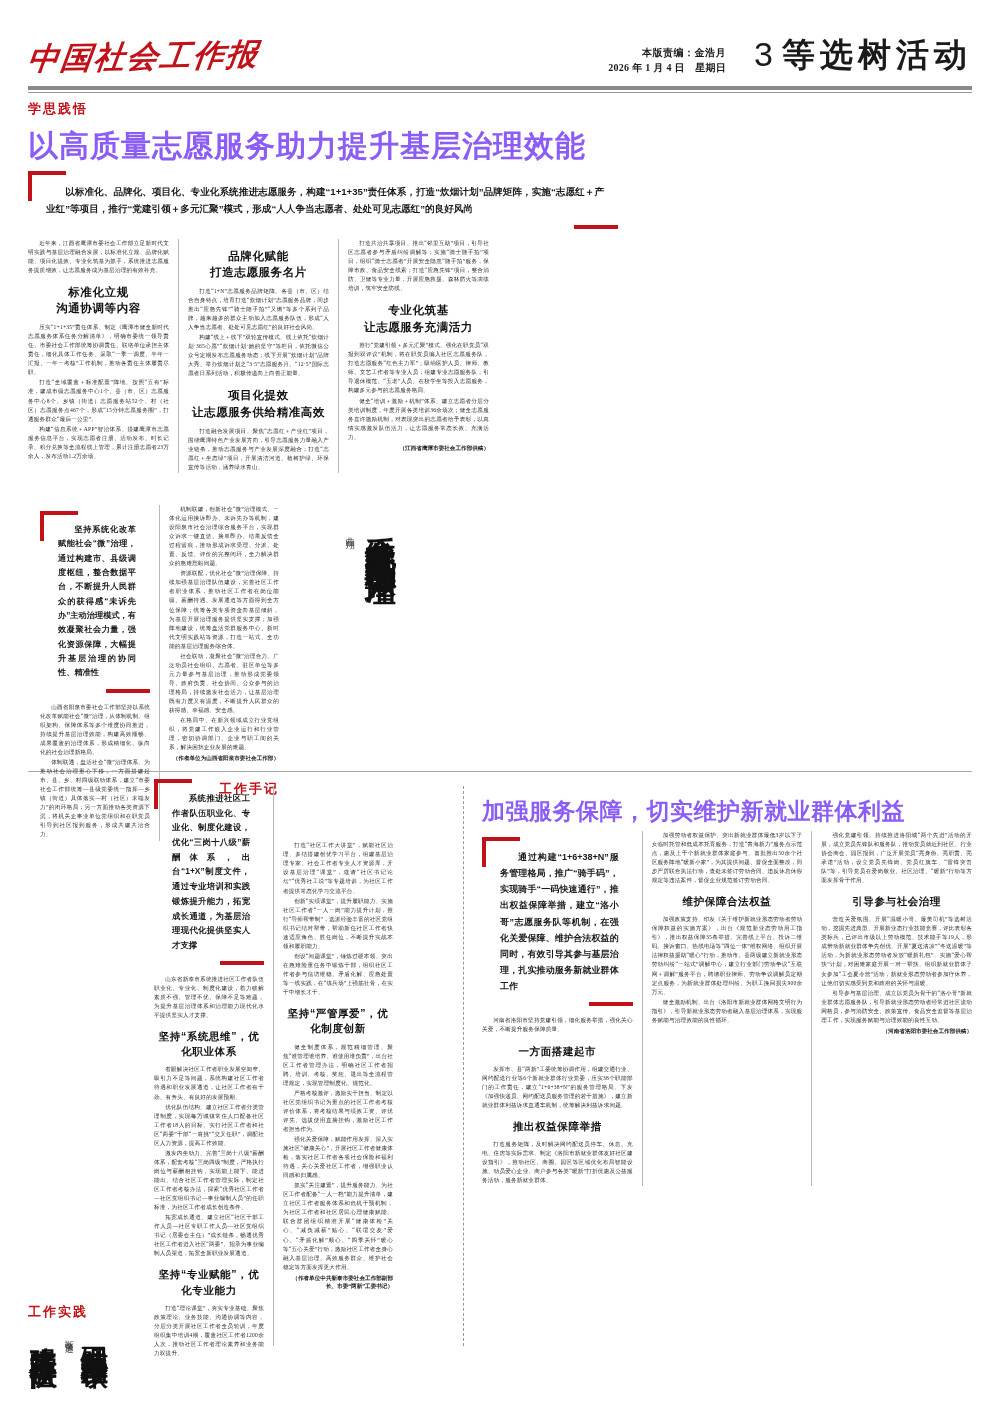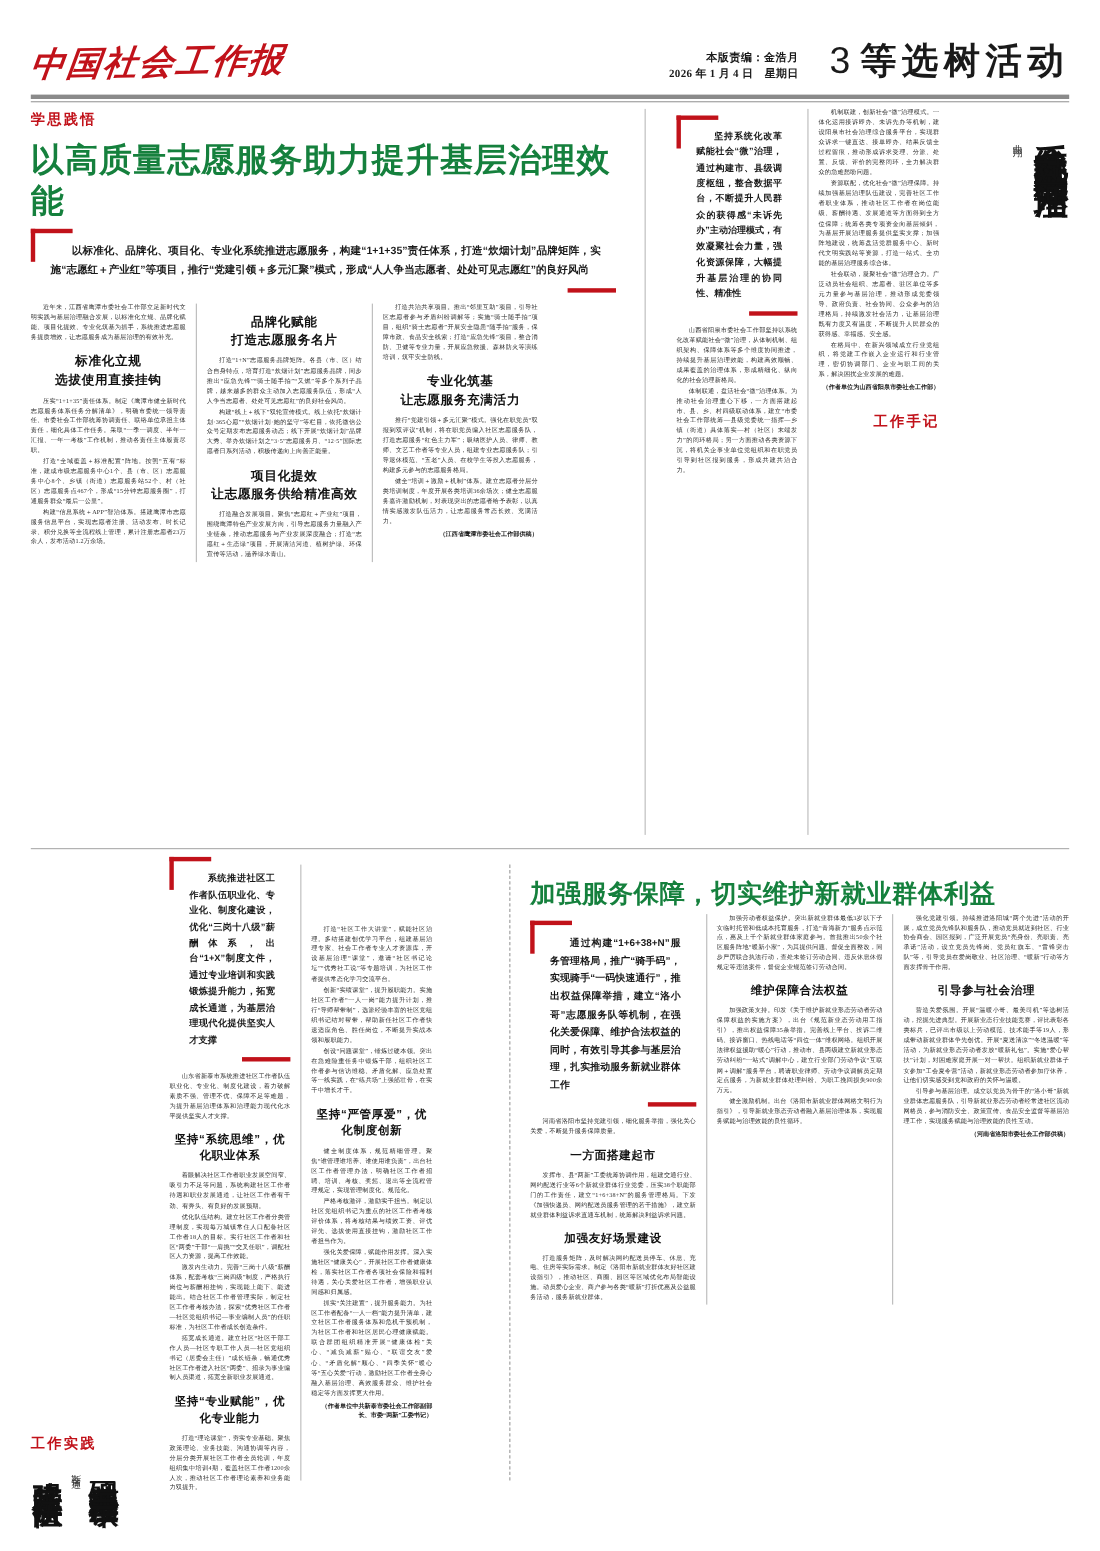--- a/index.html
+++ b/index.html
@@ -82,42 +82,42 @@
     letter-spacing:2px;
   }
   .red-stamp {
     color:#c1121a; font-weight:700; font-size:13px;
     font-family:"Liberation Sans","DejaVu Sans",sans-serif;
     letter-spacing:2px; text-align:right;
   }
 
   
   .headline-h {
-    font-family:Liberation Sans, sans-serif;
-    font-weight:700; color:#15803d;
+    font-family:Liberation Serif, serif;
+    font-weight:700; color:#8b5cf6;
     font-size:30px; letter-spacing:1px; line-height:1.25;
     margin:8px 0 4px 0;
   }
   .headline-h.small { font-size:23px; letter-spacing:.5px; }
 
   .headline-v {
     writing-mode:vertical-rl; text-orientation:upright;
     font-family:"Liberation Serif","DejaVu Serif",serif;
     font-weight:700; color:#111;
     font-size:31px; letter-spacing:3px; line-height:1.12;
   }
   .headline-v.t2 { font-size:27px; letter-spacing:2px; }
   .byline-v {
     writing-mode:vertical-rl; text-orientation:upright;
     font-size:9px; color:#333; letter-spacing:2px;
     font-family:"Liberation Serif",serif;
   }
 
   
-  .top-block { position:relative; display:flex; gap:16px; margin-top:6px; height:660px; }
+  .top-block { position:relative; display:flex; gap:16px; margin-top:6px; height:660px;flex-direction:column; }
 
   .art1 { width:600px; position:relative; padding-right:10px; }
   .art1-cols { display:flex; gap:9px; margin-top:2px; }
   .art1-col { width:141px; }
 
   .vrule { width:1px; background:#b9b9b9; align-self:stretch; }
 
   .art2 { width:372px; position:relative; display:flex; padding-left:12px; }
   .art2-text { display:flex; gap:9px; }
   .art2-col { width:110px; }
@@ -175,21 +175,21 @@
         <div class="lead-text">以标准化、品牌化、项目化、专业化系统推进志愿服务，构建“1+1+35”责任体系，打造“炊烟计划”品牌矩阵，实施“志愿红＋产业红”等项目，推行“党建引领＋多元汇聚”模式，形成“人人争当志愿者、处处可见志愿红”的良好风尚</div>
       </div>
 
       <div class="art1-cols">
         <div class="art1-col">
           <div class="body-text">
             <p>近年来，江西省鹰潭市委社会工作部立足新时代文明实践与基层治理融合发展，以标准化立规、品牌化赋能、项目化提效、专业化筑基为抓手，系统推进志愿服务提质增效，让志愿服务成为基层治理的有效补充。</p>
           </div>
           <div class="sub-head">
             <div>标准化立规</div>
-            <div>选拔使用直接挂钩</div>
+            <div>沟通协调等内容</div>
           </div>
           <div class="body-text">
             <p>压实“1+1+35”责任体系。制定《鹰潭市健全新时代志愿服务体系任务分解清单》，明确市委统一领导责任、市委社会工作部统筹协调责任、联络单位承担主体责任，细化具体工作任务。采取“一季一调度、半年一汇报、一年一考核”工作机制，推动各责任主体履责尽职。</p>
             <p>打造“全域覆盖＋标准配置”阵地。按照“五有”标准，建成市级志愿服务中心1个、县（市、区）志愿服务中心8个、乡镇（街道）志愿服务站52个、村（社区）志愿服务点467个，形成“15分钟志愿服务圈”，打通服务群众“最后一公里”。</p>
             <p>构建“信息系统＋APP”智治体系。搭建鹰潭市志愿服务信息平台，实现志愿者注册、活动发布、时长记录、积分兑换等全流程线上管理，累计注册志愿者23万余人，发布活动1.2万余场。</p>
           </div>
         </div>
 
         <div class="vrule"></div>
 
@@ -337,21 +337,21 @@
           <div class="lead-box">
             <div class="lead-text" style="font-size:9px;line-height:1.8;">通过构建“1+6+38+N”服务管理格局，推广“骑手码”，实现骑手“一码快速通行”，推出权益保障举措，建立“洛小哥”志愿服务队等机制，在强化关爱保障、维护合法权益的同时，有效引导其参与基层治理，扎实推动服务新就业群体工作</div>
           </div>
           <div class="body-text">
             <p>河南省洛阳市坚持党建引领，细化服务举措，强化关心关爱，不断提升服务保障质量。</p>
           </div>
           <div class="sub-head small">一方面搭建起市</div>
           <div class="body-text">
             <p>发挥市、县“两新”工委统筹协调作用，组建交通行业、网约配送行业等6个新就业群体行业党委，压实38个职能部门的工作责任，建立“1+6+38+N”的服务管理格局。下发《加强快递员、网约配送员服务管理的若干措施》，建立新就业群体利益诉求直通车机制，统筹解决利益诉求问题。</p>
           </div>
-          <div class="sub-head small">加强友好场景建设</div>
+          <div class="sub-head small">推出权益保障举措</div>
           <div class="body-text">
             <p>打造服务矩阵，及时解决网约配送员停车、休息、充电、住房等实际需求。制定《洛阳市新就业群体友好社区建设指引》，推动社区、商圈、园区等区域优化布局智能设施。动员爱心企业、商户参与各类“暖新”打折优惠及公益服务活动，服务新就业群体。</p>
           </div>
         </div>
 
         <div class="vrule"></div>
 
         <div class="art4-col">
           <div class="body-text">
             <p>加强劳动者权益保护。突出新就业群体最低3岁以下子女临时托管和低成本托育服务，打造“青海新力”服务点示范点，惠及上千个新就业群体家庭参与。首批推出50余个社区服务阵地“暖新小家”，为其提供问题、督促全面整改，同步严厉联合执法行动，查处未签订劳动合同、违反休息休假规定等违法案件，督促企业规范签订劳动合同。</p>

